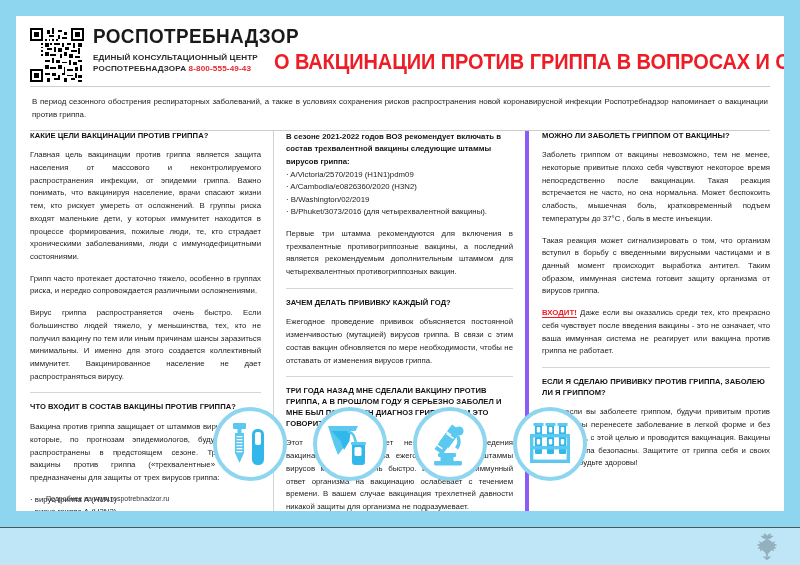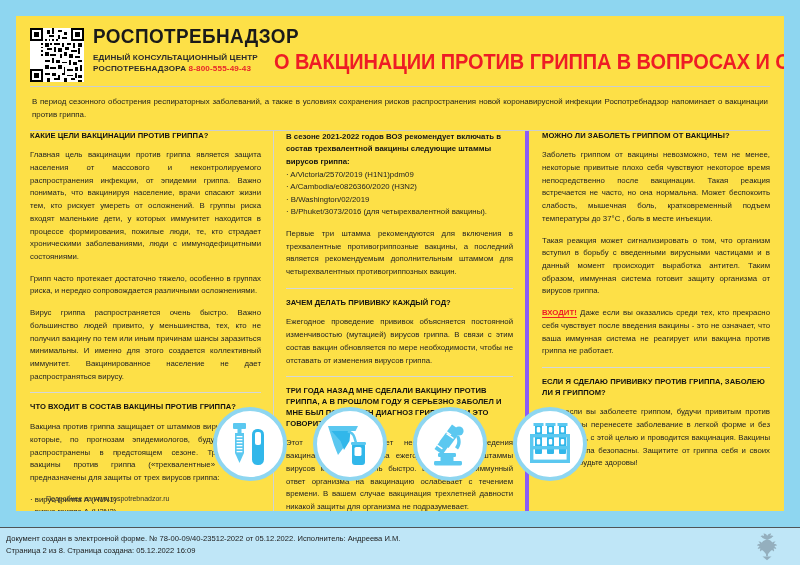--- a/index.html
+++ b/index.html
@@ -9,21 +9,21 @@
     background:#8ed6f0;
     font-family:"Liberation Sans","DejaVu Sans",sans-serif;
     -webkit-font-smoothing:antialiased;
   }
   .page{position:relative;width:800px;height:565px;}
 
   
   .card{
     position:absolute;left:16px;top:16px;
     width:768px;height:495px;
-    background:#fde047;
+    background:#ffffff;
     box-sizing:border-box;
     overflow:hidden;
   }
 
   
   .header{
     position:relative;height:70px;
     display:flex;align-items:center;
     padding:6px 0 0 14px;
     box-sizing:border-box;
@@ -248,21 +248,21 @@
     <div class="intro">В период сезонного обострения респираторных заболеваний, а также в условиях сохранения рисков распространения новой коронавирусной инфекции Роспотребнадзор напоминает о вакцинации против гриппа.</div>
 
     <div class="rule"></div>
 
     <div class="cols">
 
       <div class="col col-1">
         <h3 class="q">КАКИЕ ЦЕЛИ ВАКЦИНАЦИИ ПРОТИВ ГРИППА?</h3>
         <p class="a">Главная цель вакцинации против гриппа является защита населения от массового и неконтролируемого распространения инфекции, от эпидемии гриппа. Важно понимать, что вакцинируя население, врачи спасают жизни тем, кто рискует умереть от осложнений. В группы риска входят маленькие дети, у которых иммунитет находится в процессе формирования, пожилые люди, те, кто страдает хроническими заболеваниями, люди с иммунодефицитными состояниями.</p>
         <p class="a">Грипп часто протекает достаточно тяжело, особенно в группах риска, и нередко сопровождается различными осложнениями.</p>
-        <p class="a">Вирус гриппа распространяется очень быстро. Важно большинство людей привито, у меньшинства, тех, кто не получил вакцину по тем или иным причинам шансы заразиться минимальны. И именно для этого создается коллективный иммунитет. Вакцинированное население не дает распространяться вирусу.</p>
+        <p class="a">Вирус гриппа распространяется очень быстро. Если большинство людей тяжело, у меньшинства, тех, кто не получил вакцину по тем или иным причинам шансы заразиться минимальны. И именно для этого создается коллективный иммунитет. Вакцинированное население не дает распространяться вирусу.</p>
         <div class="sep"></div>
         <h3 class="q">ЧТО ВХОДИТ В СОСТАВ ВАКЦИНЫ ПРОТИВ ГРИППА?</h3>
         <p class="a">Вакцина против гриппа защищает от штаммов вирусов гриппа, которые, по прогнозам эпидемиологов, будут наиболее распространены в предстоящем сезоне. Традиционные вакцины против гриппа («трехвалентные» вакцины) предназначены для защиты от трех вирусов гриппа:</p>
         <ul class="strains">
           <li>· вирус гриппа А (H1N1)</li>
           <li>· вирус гриппа А (H3N2)</li>
 
         </ul>
 
       </div>
@@ -376,24 +376,20 @@
           </g>
         </svg>
       </div>
     </div>
 
     <div class="more">Подробнее на www.rospotrebnadzor.ru</div>
   </div>
 
   <div class="footer">
     <div class="footer-rule"></div>
-    <div class="footer-text">
-      <span>Документ создан в электронной форме. № 78-00-09/40-23512-2022 от 05.12.2022. Исполнитель: Андреева И.М.</span><br>
-      <span>Страница 2 из 8. Страница создана: 05.12.2022 16:09</span>
-    </div>
     <svg class="seal" viewBox="0 0 40 40">
       <g fill="#6b7a86">
         <path d="M20 6c-1.2-2-3-3-4.8-2.4.8 1 1 2.2.6 3.2-1.6-1-3.4-.8-4.4.4 1.2.2 2.2 1 2.6 2L20 12l6-2.8c.4-1 1.4-1.8 2.6-2-1-1.2-2.8-1.4-4.4-.4.4-1 .6-2.2 1.4-3.2C23.8 3 22 4 20.8 6z"></path>
         <path d="M20 11.5c-3 0-5.6 1.6-7 4-1.2-1.4-3-2-4.6-1.4 1.2.8 2 2 2.2 3.4-1.8-.4-3.4.4-4 1.8 1.4-.2 2.8.4 3.6 1.4-1.6.6-2.6 2-2.4 3.4 1-.8 2.4-1 3.6-.4-1 1.2-1.2 2.8-.4 3.8.6-1.2 1.8-1.8 3-1.8 3 3 5.2 5.4 6 8 .8-2.6 3-5 6-8 1.2 0 2.4.6 3 1.8.8-1 .6-2.6-.4-3.8 1.2-.6 2.6-.4 3.6.4.2-1.4-.8-2.8-2.4-3.4.8-1 2.2-1.6 3.6-1.4-.6-1.4-2.2-2.2-4-1.8.2-1.4 1-2.6 2.2-3.4-1.6-.6-3.4 0-4.6 1.4-1.4-2.4-4-4-7-4z"></path>
         <rect x="18.8" y="26" width="2.4" height="8" rx="1"></rect>
         <path d="M14 34h12l-6 5z"></path>
       </g>
     </svg>
   </div>
 </div>

